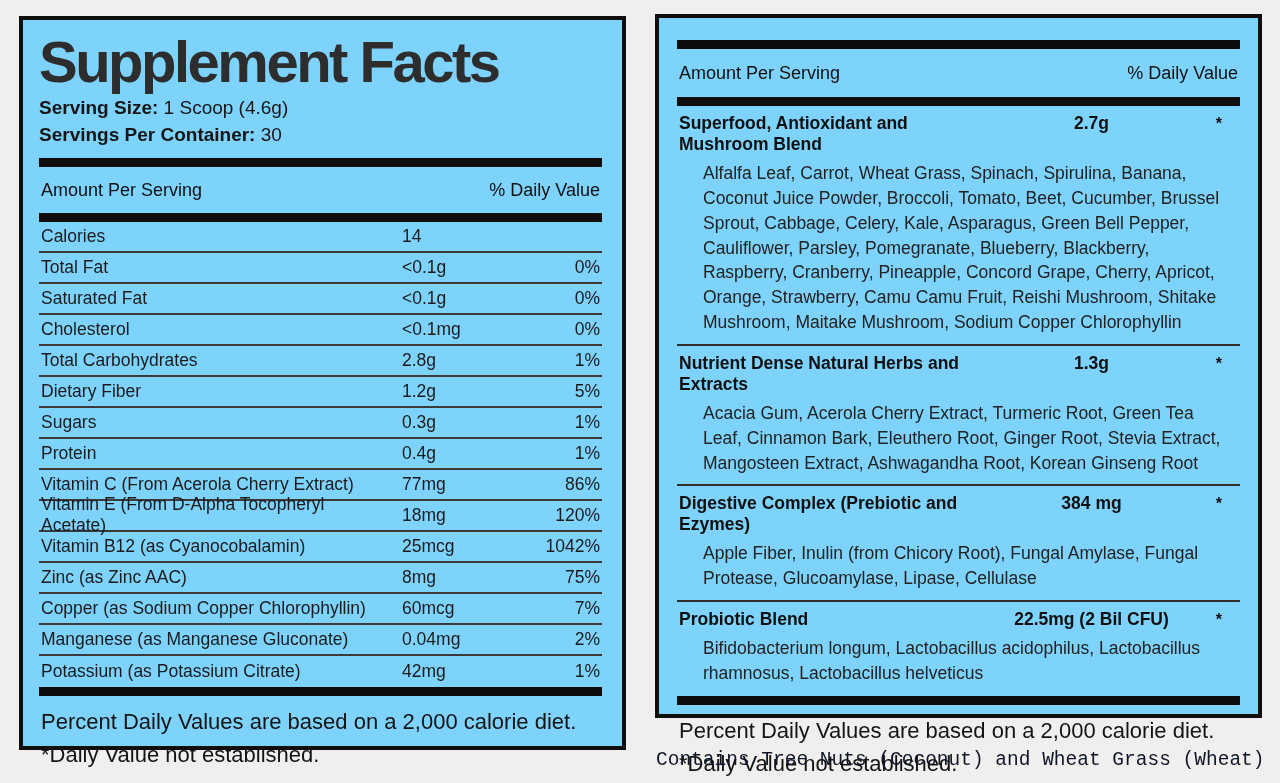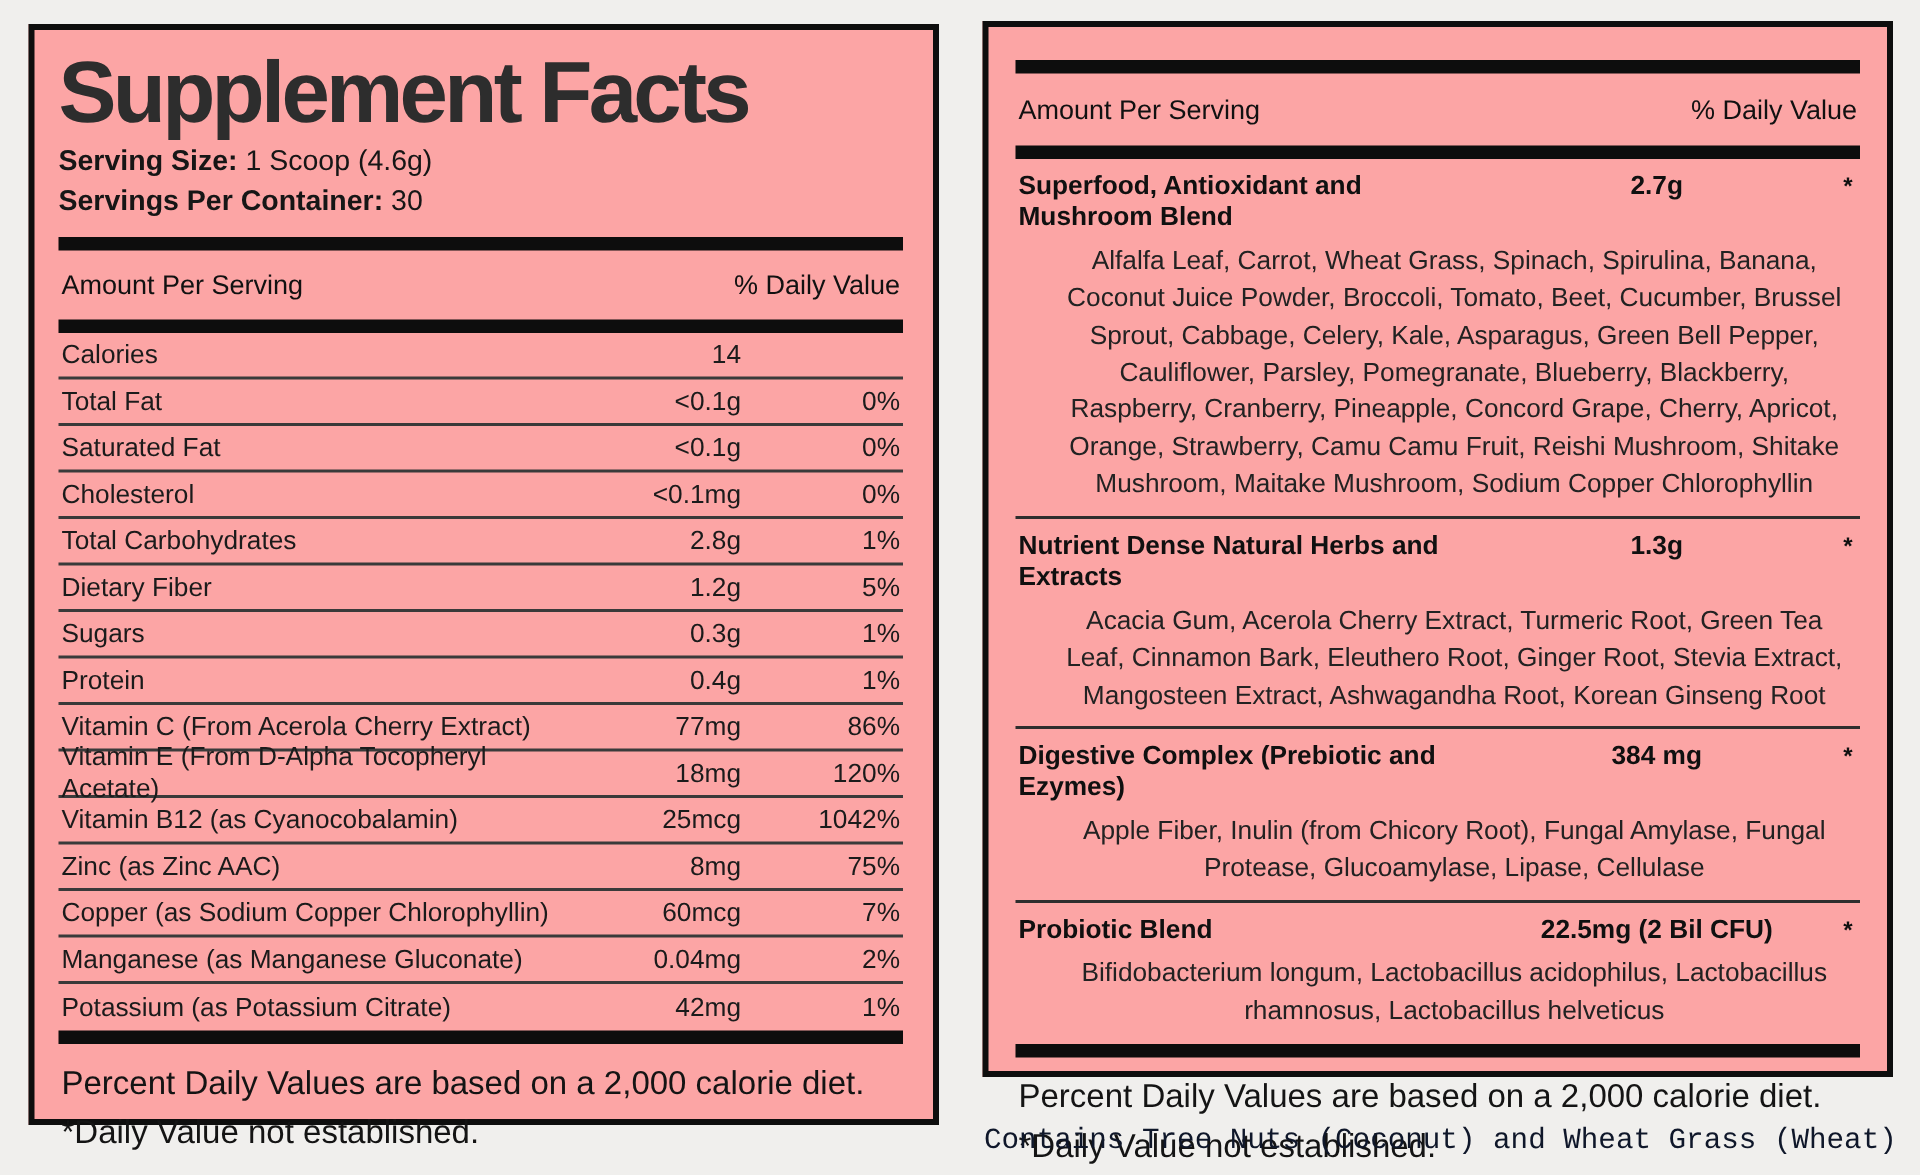--- a/index.html
+++ b/index.html
@@ -6,21 +6,21 @@
   html, body { width: 1280px; height: 783px; }
   body {
     font-family: "Liberation Sans", sans-serif;
     background: #f0efed;
     color: #1f1f1f;
     position: relative;
     overflow: hidden;
   }
   .panel {
     position: absolute;
-    background: #fca5a5;
+    background: #7dd3fc;
     border: 4px solid #0e0e0e;
   }
   #left-panel {
     left: 19px; top: 16px;
     width: 607px; height: 734px;
     padding: 8px 20px 0 16px;
   }
   #right-panel {
     left: 655px; top: 14px;
     width: 607px; height: 704px;
@@ -60,47 +60,46 @@
     align-items: center;
     height: 31px;
     border-bottom: 2px solid #3a3a3a;
     font-size: 17.5px;
     color: #1b1b1b;
     padding: 0 2px;
     gap: 26px;
   }
   .nrow:last-child { border-bottom: none; }
   .nrow .nlabel { flex: 1; text-align: left; }
-  .nrow .namount { width: 92px; text-align: right; }
+  .nrow .namount { width: 92px; }
   .nrow .ndv { width: 80px; text-align: right; }
   .footnotes {
     padding: 9px 2px 0 2px;
     font-size: 22px;
     line-height: 1.5;
     color: #141414;
   }
   
   .blend-section { padding: 0 2px; }
   .blend-header {
     display: flex;
     align-items: baseline;
     font-weight: bold;
     font-size: 17.5px;
     color: #101010;
-    margin: 7px 3px 5px 0;
+    margin: 7px 16px 5px 0;
   }
   .blend-header .bname { flex: 1; text-align: left; }
   .blend-header .bamount { width: 205px; text-align: center; }
   .blend-header .bdv { width: 28px; text-align: right; font-size: 16px; }
   .blend-ingredients {
     font-size: 17.5px;
     line-height: 1.42;
     color: #222;
     padding: 1px 2px 9px 24px;
-    text-align: center;
   }
   .thinline {
     border-top: 2px solid #2e2e2e;
   }
   #right-panel .col-header { padding: 14px 2px 13px 2px; }
   #right-panel .thickbar.lastbar { margin-top: 1px; }
   #contains-note {
     position: absolute;
     left: 656px; top: 749px;
     font-size: 19.5px;

